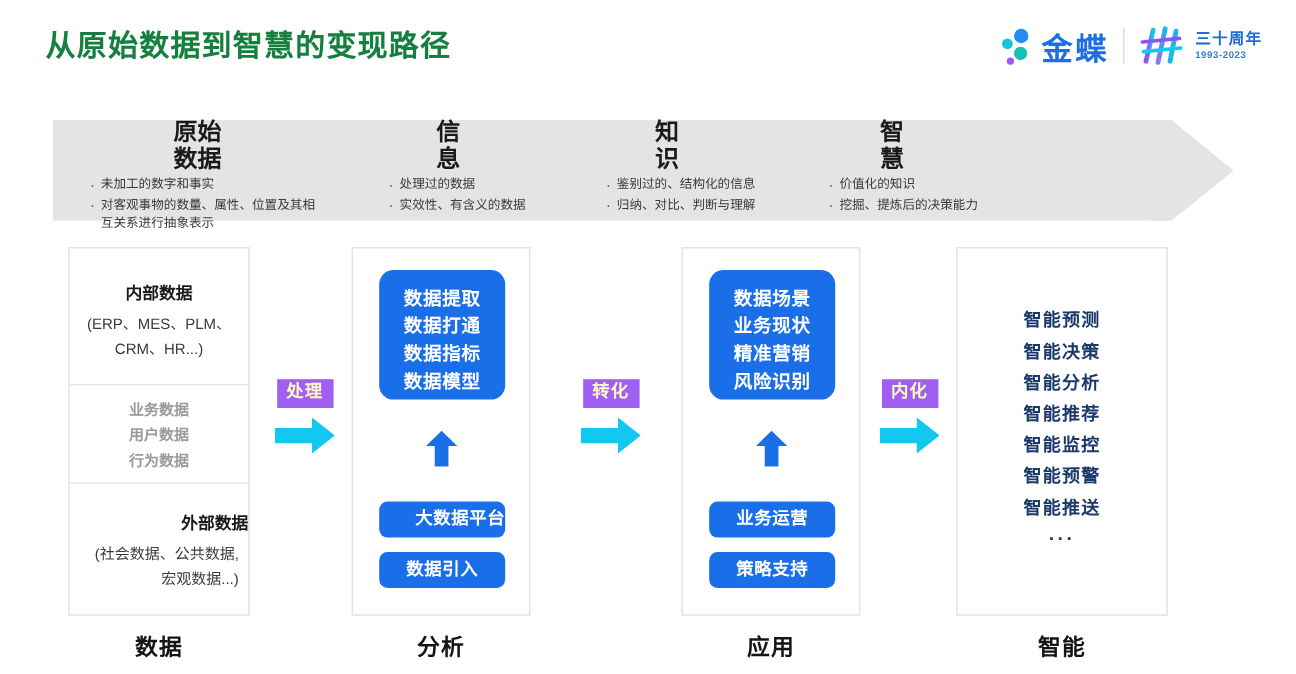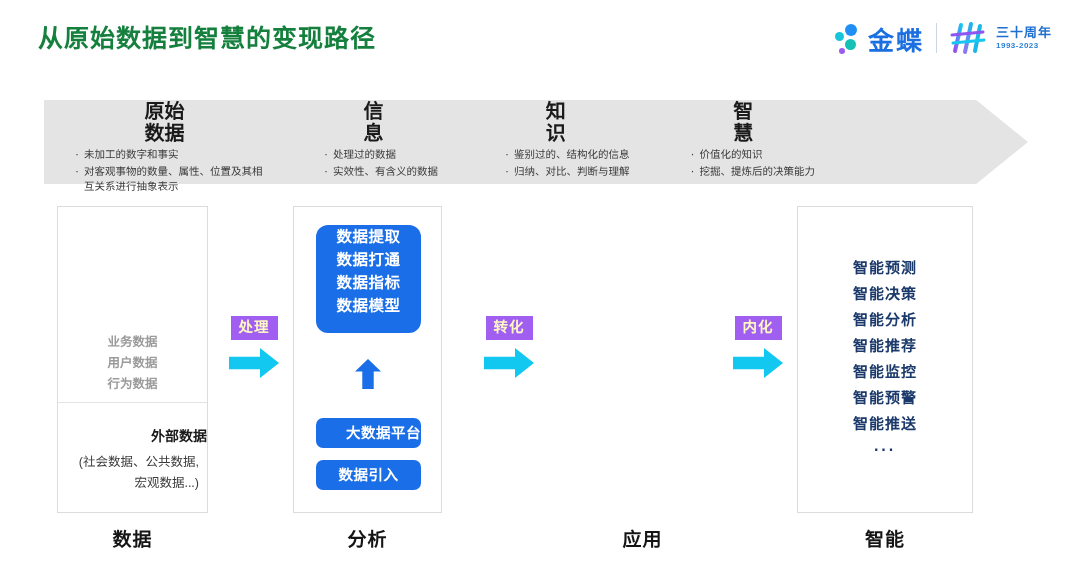--- a/index.html
+++ b/index.html
@@ -235,20 +235,21 @@
   
   .blue-box {
     position: absolute;
     background: #1a6fe8;
     border-radius: 12px;
     color: #ffffff;
     text-align: center;
     font-size: 15.5px;
     font-weight: bold;
     line-height: 23px;
+    padding-top: 13px;
     box-sizing: border-box;
     letter-spacing: 0.5px;
   }
   .blue-pill {
     position: absolute;
     background: #1a6fe8;
     border-radius: 7px;
     color: #ffffff;
     text-align: center;
     font-size: 14.5px;
@@ -421,20 +422,27 @@
           <span class="bullet-text">挖掘、提炼后的决策能力</span>
         </div>
     </div>
   </div>
 
 </div>
 
 <div class="flow">
 
   <div class="card" id="card-data">
+    <div class="seg seg-top">
+      <div class="seg-title">内部数据</div>
+      <div class="seg-sub">
+        <div>(ERP、MES、PLM、</div>
+        <div>CRM、HR...)</div>
+      </div>
+    </div>
     <div class="seg seg-mid">
       <div class="seg-grey-line">业务数据</div>
       <div class="seg-grey-line">用户数据</div>
       <div class="seg-grey-line">行为数据</div>
     </div>
     <div class="seg seg-bot">
       <div class="seg-title">外部数据</div>
       <div class="seg-sub">
         <div>(社会数据、公共数据,</div>
         <div>宏观数据...)</div>
@@ -459,20 +467,31 @@
     <div class="blue-pill" style="left:22px; top:211px; width:105px;text-align:right;">大数据平台</div>
     <div class="blue-pill" style="left:22px; top:253px; width:105px;">数据引入</div>
   </div>
   <div class="card-label" id="label-analysis">分析</div>
 
   <div class="connector" style="left:477px; top:110px;">
     <span class="conn-badge">转化</span>
     <div class="right-arrow"></div>
   </div>
 
+  <div class="card" id="card-apply">
+    <div class="blue-box" style="left:22px; top:18px; width:105px; height:108px;">
+      <div>数据场景</div>
+      <div>业务现状</div>
+      <div>精准营销</div>
+      <div>风险识别</div>
+    </div>
+    <div class="up-arrow" style="left:61px; top:152px;"></div>
+    <div class="blue-pill" style="left:22px; top:211px; width:105px;">业务运营</div>
+    <div class="blue-pill" style="left:22px; top:253px; width:105px;">策略支持</div>
+  </div>
   <div class="card-label" id="label-apply">应用</div>
 
   <div class="connector" style="left:726px; top:110px;">
     <span class="conn-badge">内化</span>
     <div class="right-arrow"></div>
   </div>
 
   <div class="card" id="card-smart">
     <div class="smart-list">
       <div class="smart-item">智能预测</div>

